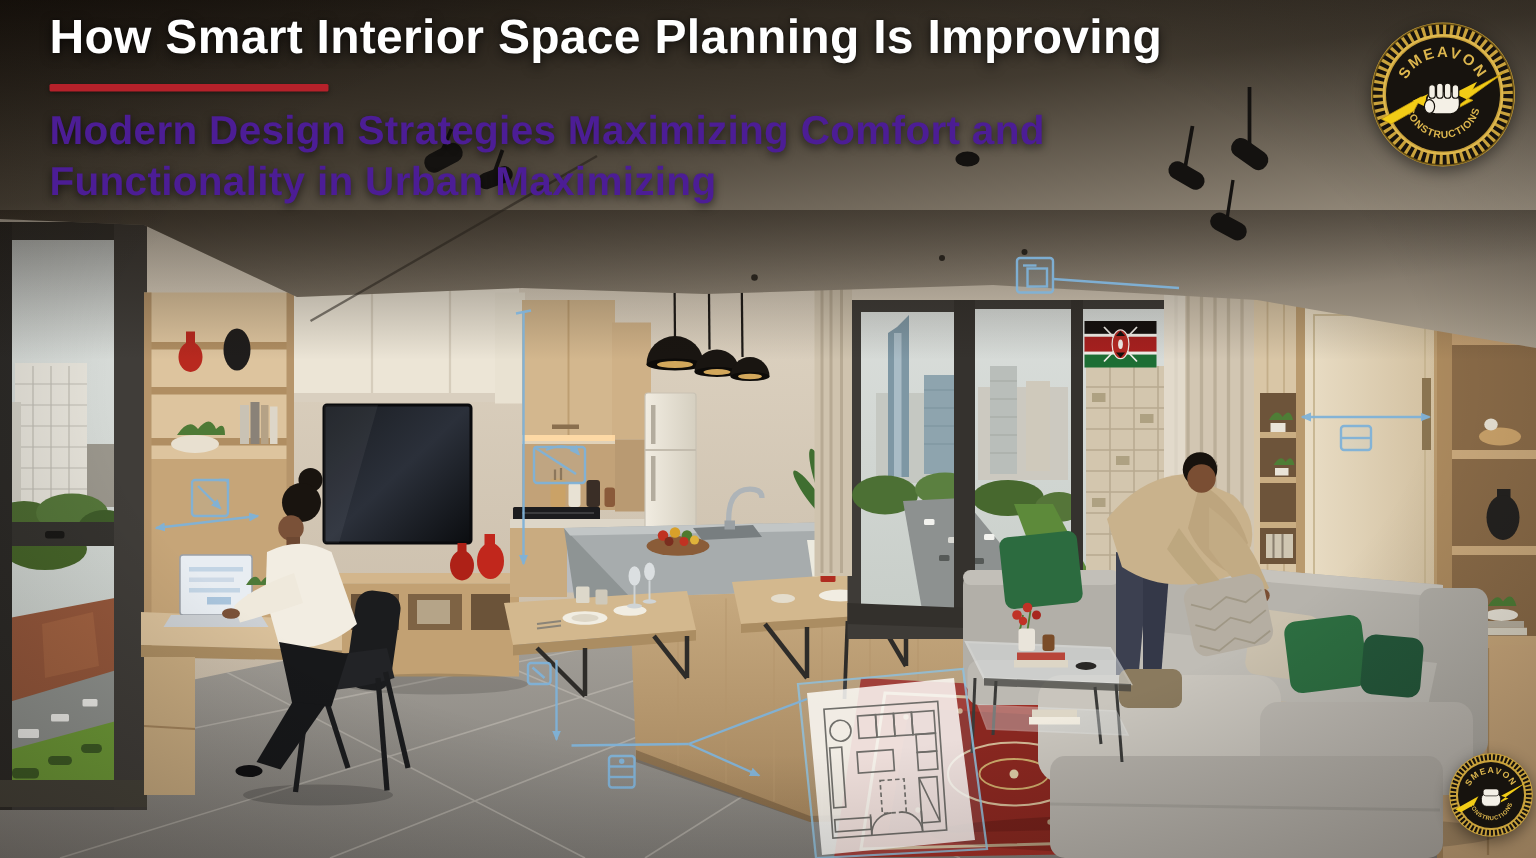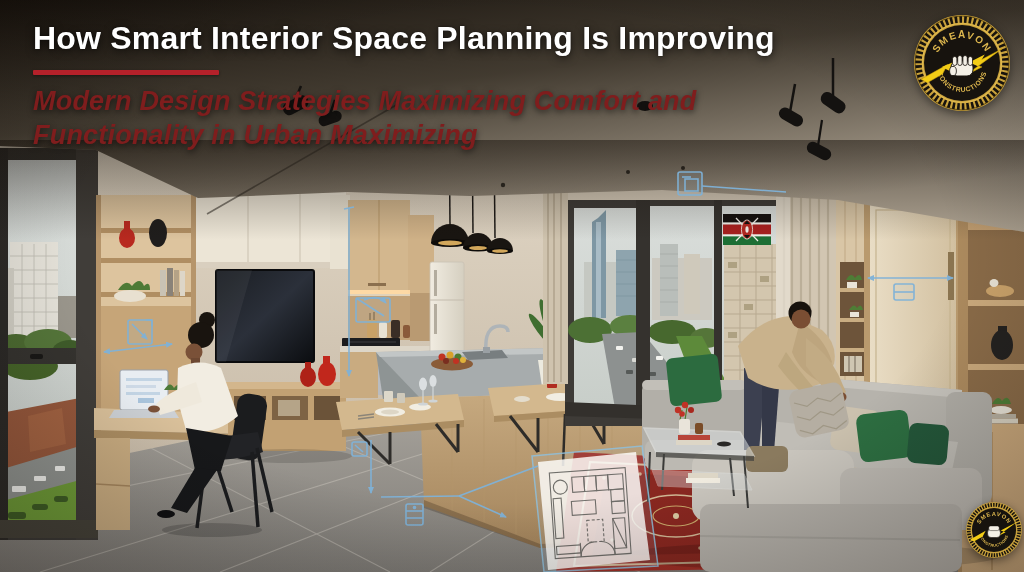--- a/index.html
+++ b/index.html
@@ -1,33 +1,32 @@
 <!DOCTYPE html>
 <html><head>
 <meta charset="utf-8">
 <style>
   html,body{margin:0;padding:0;background:#222;}
   .stage{
     position:relative;width:1024px;height:572px;overflow:hidden;
     font-family:"Liberation Sans",sans-serif;background:#cfc3b1;
   }
   .scene{position:absolute;left:0;top:0;width:1024px;height:572px;display:block;}
-  .headline{position:absolute;left:33px;top:20px;width:920px;pointer-events:none;}
+  .headline{position:absolute;left:33px;top:6px;width:920px;pointer-events:none;}
   .t1{
     font-weight:700;font-size:32px;line-height:37px;color:#ffffff;
     letter-spacing:.2px;
     text-shadow:0 2px 8px rgba(0,0,0,.65),0 0 2px rgba(0,0,0,.5);
   }
   .divider{width:186px;height:5px;background:#b5212a;margin:13px 0 9px 0;border-radius:1px;
     box-shadow:0 1px 3px rgba(0,0,0,.4);}
   .s1{
-    font-weight:700;font-size:27px;line-height:34px;color:#7f1d1d;
+    font-weight:700;font-size:27px;line-height:34px;color:#4c1d95;
     letter-spacing:.2px;
     text-shadow:0 2px 6px rgba(0,0,0,.6);
-    font-style:italic;
   }
   .badge{position:absolute;display:block;filter:drop-shadow(0 3px 5px rgba(0,0,0,.45));}
   .badge-lg{left:912px;top:13px;width:100px;height:100px;}
   .badge-sm{left:965px;top:501px;width:58px;height:58px;}
   .badge text{font-family:"Liberation Sans",sans-serif;font-weight:700;}
 </style>
 </head>
 <body>
 
 <div class="stage">

